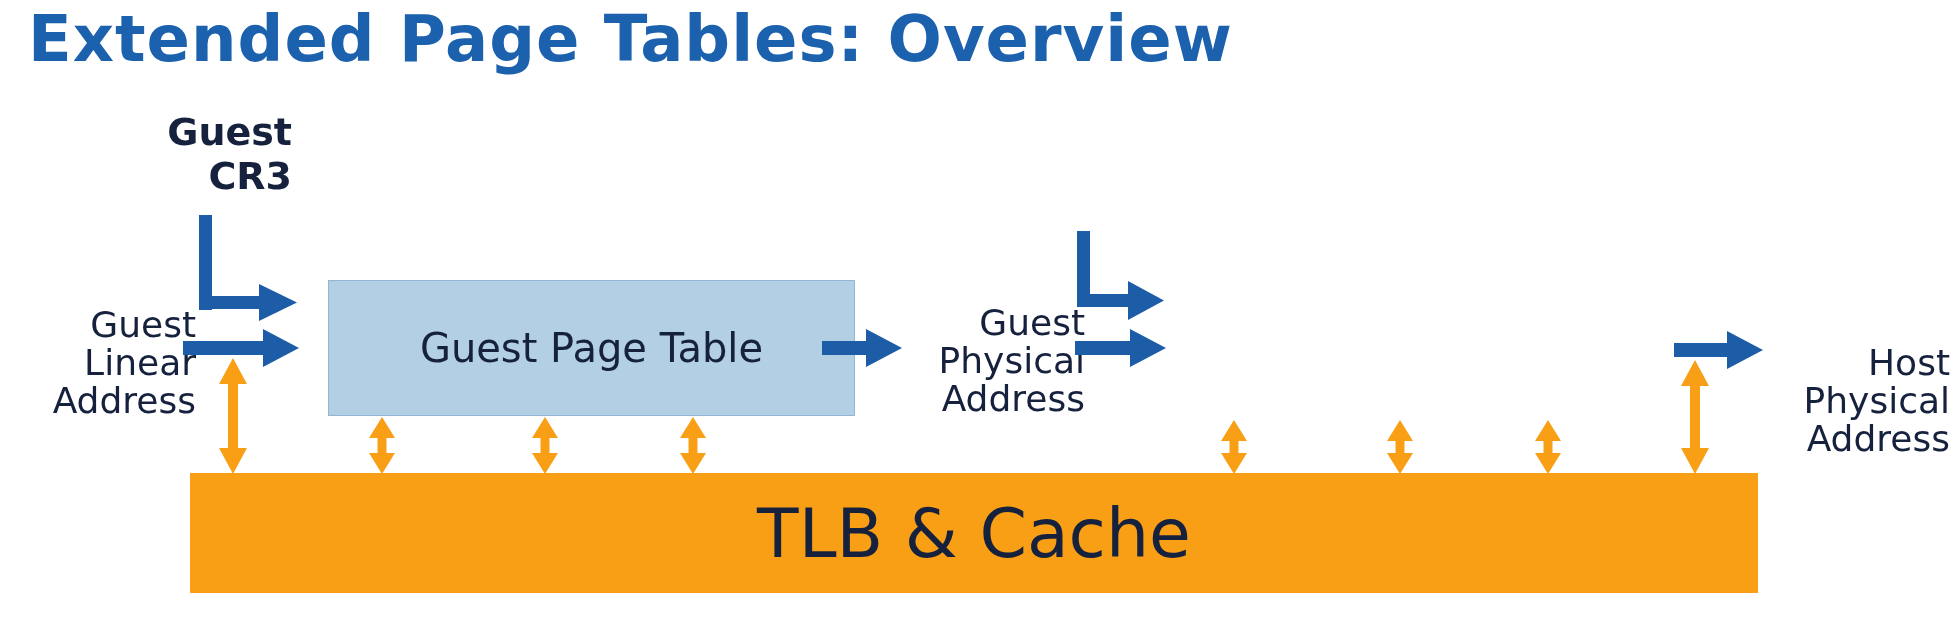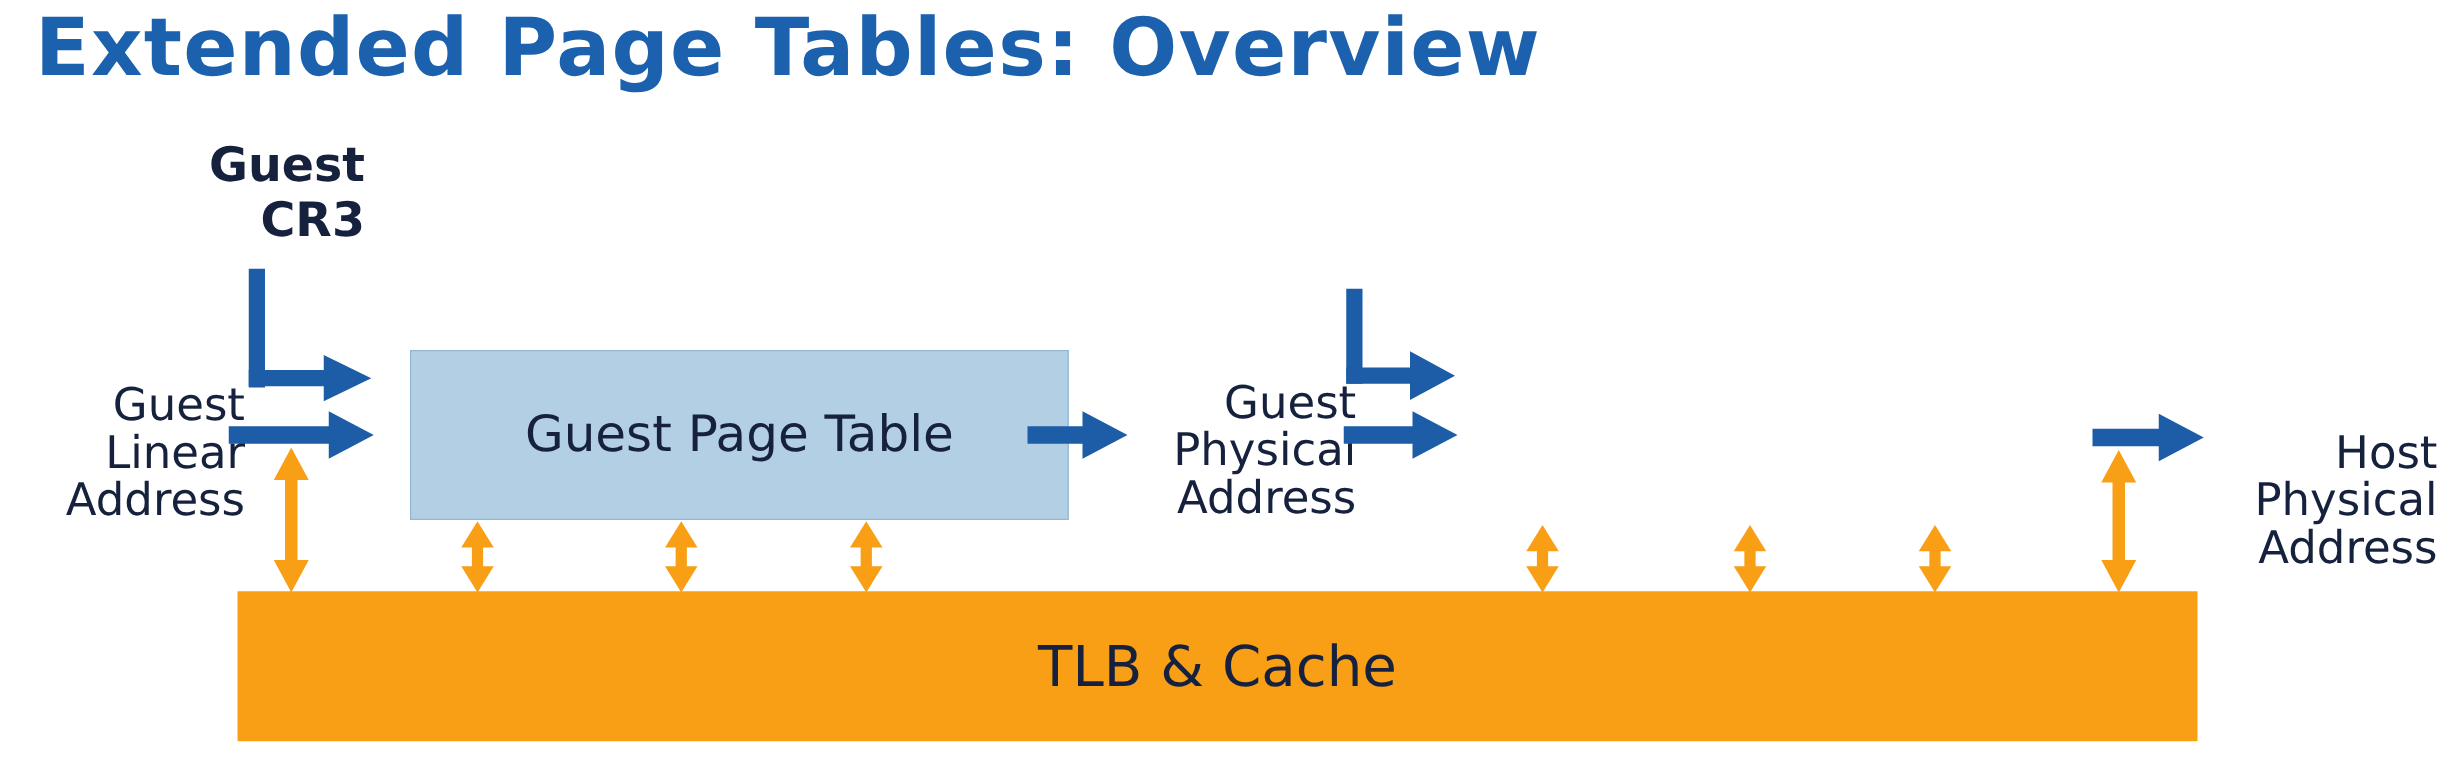--- a/index.html
+++ b/index.html
@@ -56,21 +56,21 @@
   .bus-bar {
     position: absolute;
     left: 190px;
     top: 473px;
     width: 1568px;
     height: 120px;
     background: var(--orange);
     display: flex;
     align-items: center;
     justify-content: center;
-    font-size: 45px;
+    font-size: 68px;
     color: var(--text-navy);
   }
   .arrow-layer {
     position: absolute;
     left: 0;
     top: 0;
     width: 1960px;
     height: 622px;
     pointer-events: none;
   }

